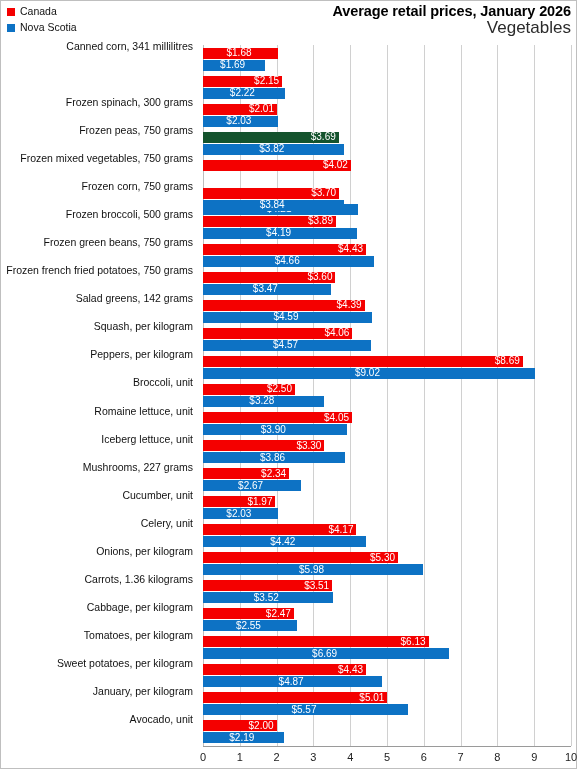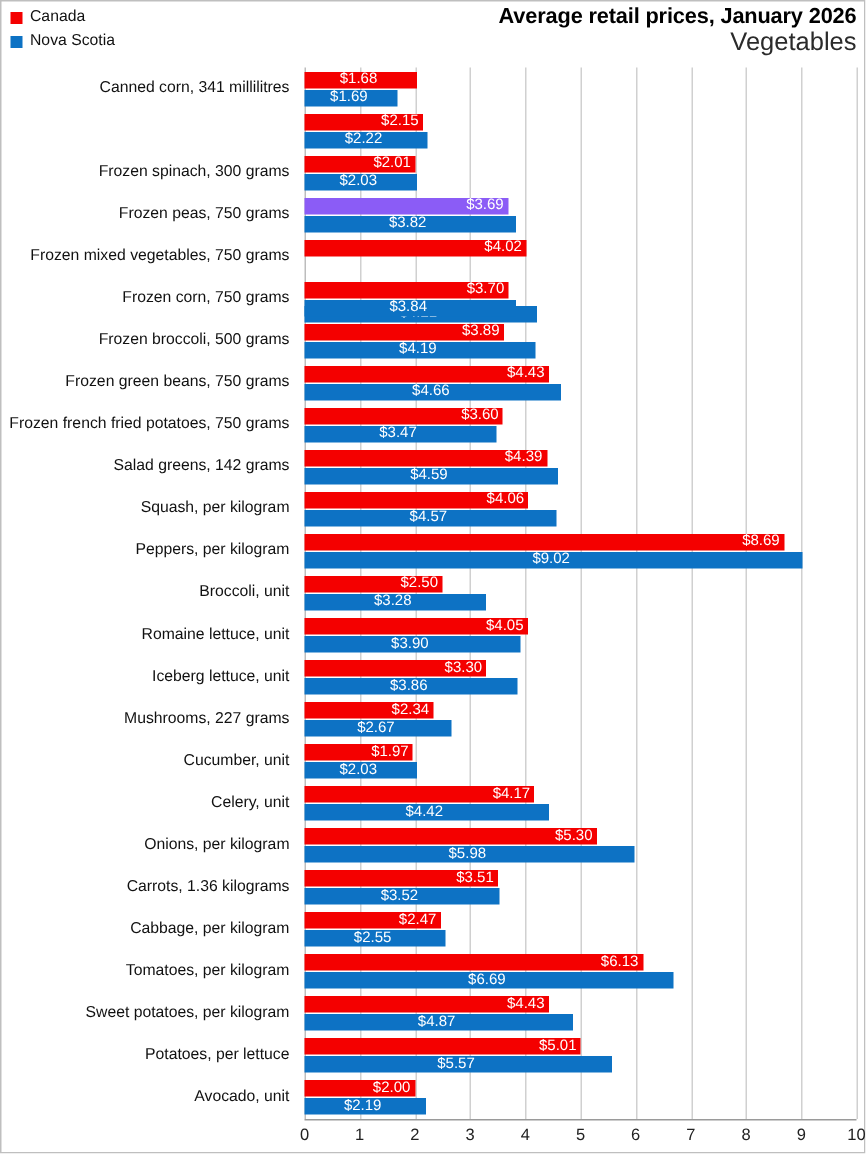--- a/index.html
+++ b/index.html
@@ -137,21 +137,21 @@
     line-height: 10px;
     color: #ffffff;
     padding-right: 3px;
     white-space: nowrap;
   }
 
   
   .cat-labels {
     position: absolute;
     left: 0;
-    top: 44px;
+    top: 32px;
     width: 198px;
     height: 701px;
   }
   .cat-label {
     position: absolute;
     right: 6px;
     text-align: right;
     font-size: 10.5px;
     line-height: 12px;
     color: #111111;
@@ -214,21 +214,21 @@
       <div class="cat-label" style="top: 371.52px;">Romaine lettuce, unit</div>
       <div class="cat-label" style="top: 399.56px;">Iceberg lettuce, unit</div>
       <div class="cat-label" style="top: 427.6px;">Mushrooms, 227 grams</div>
       <div class="cat-label" style="top: 455.64px;">Cucumber, unit</div>
       <div class="cat-label" style="top: 483.68px;">Celery, unit</div>
       <div class="cat-label" style="top: 511.72px;">Onions, per kilogram</div>
       <div class="cat-label" style="top: 539.76px;">Carrots, 1.36 kilograms</div>
       <div class="cat-label" style="top: 567.8px;">Cabbage, per kilogram</div>
       <div class="cat-label" style="top: 595.84px;">Tomatoes, per kilogram</div>
       <div class="cat-label" style="top: 623.88px;">Sweet potatoes, per kilogram</div>
-      <div class="cat-label" style="top: 651.92px;">Potatoes, per lettuce</div>
+      <div class="cat-label" style="top: 651.92px;">January, per kilogram</div>
       <div class="cat-label" style="top: 679.96px;">Avocado, unit</div>
     </div>
 
   <div class="plot-area">
     <div class="gridlines" id="grid-host">
         <div class="gridline axis-zero" style="left: 0px;"></div>
         <div class="gridline" style="left: 36.8px;"></div>
         <div class="gridline" style="left: 73.6px;"></div>
         <div class="gridline" style="left: 110.4px;"></div>
         <div class="gridline" style="left: 147.2px;"></div>
@@ -258,21 +258,21 @@
         </div>
         <div class="row" style="top: 57.58px; height: 28.04px;">
           <div class="bar canada" style="width: 73.968px; background: rgb(244, 0, 0);">
             <span class="bar-value">$2.01</span>
           </div>
           <div class="bar ns" style="width: 74.704px; background: rgb(13, 114, 196);">
             <span class="bar-value">$2.03</span>
           </div>
         </div>
         <div class="row" style="top: 85.62px; height: 28.04px;">
-          <div class="bar canada" style="width: 135.792px; background: #8b5cf6;">
+          <div class="bar canada" style="width: 135.792px; background: #14532d;">
             <span class="bar-value">$3.69</span>
           </div>
           <div class="bar ns" style="width: 140.576px; background: rgb(13, 114, 196);">
             <span class="bar-value">$3.82</span>
           </div>
         </div>
         <div class="row" style="top: 113.66px; height: 28.04px;">
           <div class="bar canada" style="width: 147.936px; background: rgb(244, 0, 0);">
             <span class="bar-value">$4.02</span>
           </div>

